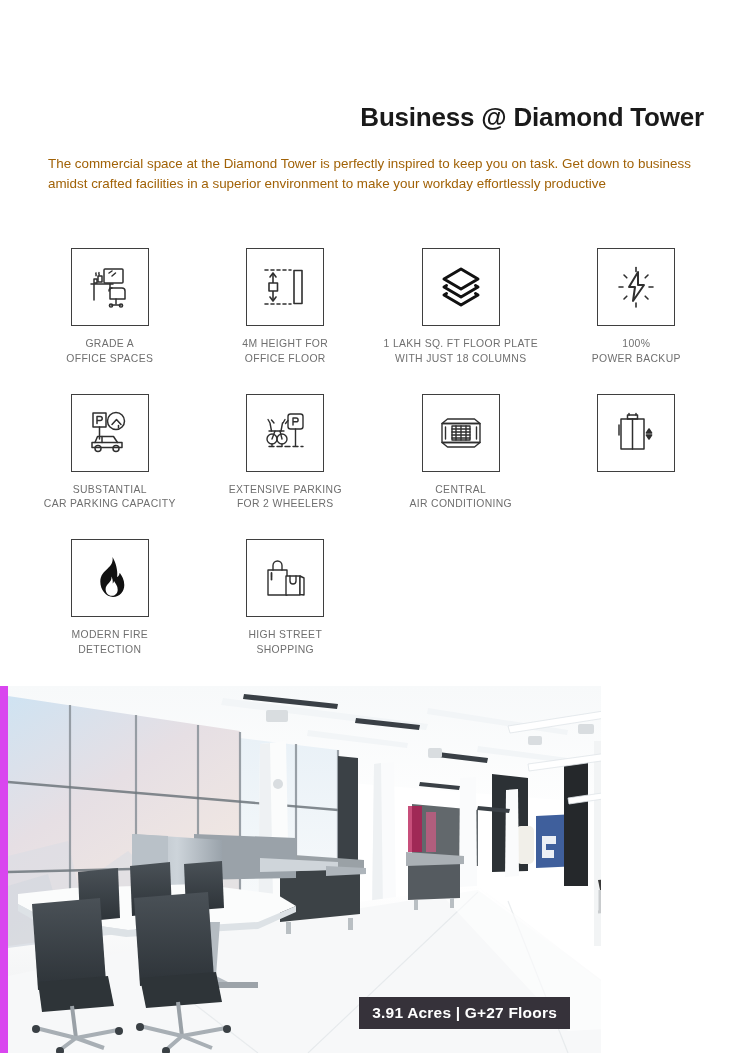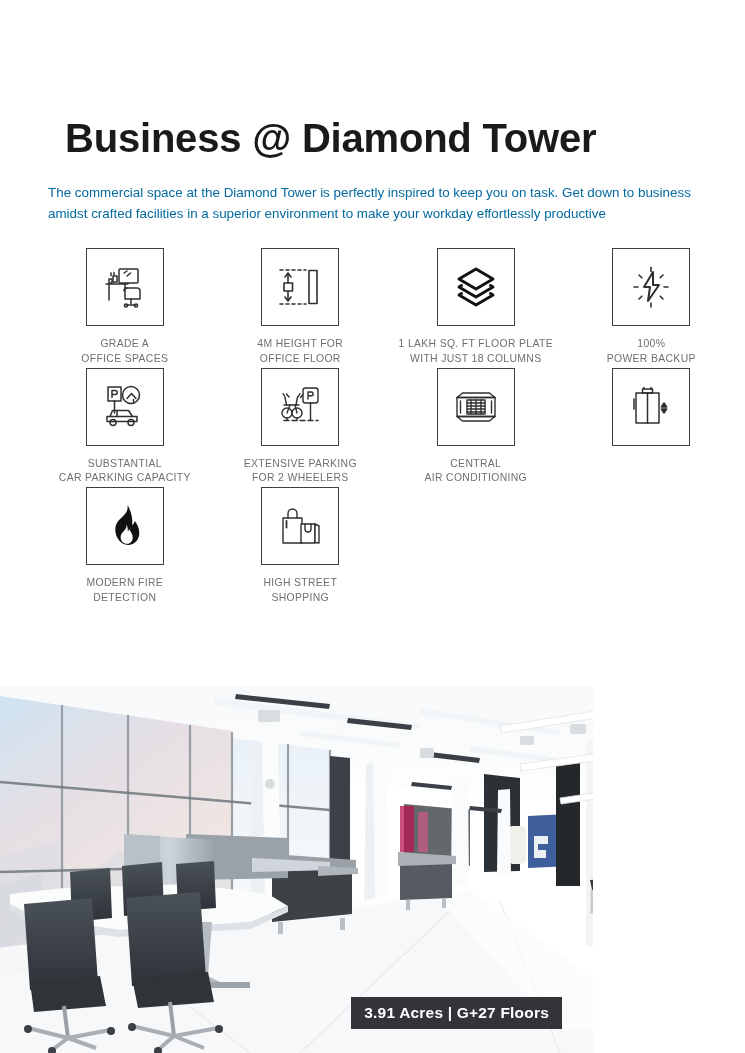--- a/index.html
+++ b/index.html
@@ -24,47 +24,48 @@
   }
 
   
   .header {
     position: absolute;
     left: 48px;
     top: 98px;
     width: 660px;
   }
   .page-title {
-    font-size: 40px;
+    font-size: 26px;
     font-weight: bold;
     letter-spacing: -0.2px;
     line-height: 1.18;
-    margin: 17px;
+    margin: 4px;
     color: #1a1a1a;
     font-family: "Liberation Sans", sans-serif;
+    text-align: right;
   }
   .intro {
     margin: 0;
     margin-top: 21px;
     font-size: 13.4px;
     line-height: 1.52;
-    color: #0369a1;
+    color: #a16207;
     width: 656px;
     font-family: "Liberation Sans", sans-serif;
   }
 
   
   .features {
     position: absolute;
-    left: 37px;
+    left: 22px;
     top: 248px;
     width: 702px;
     display: grid;
     grid-template-columns: repeat(4, 1fr);
-    row-gap: 1px;
+    row-gap: 27px;
   }
   .feature {
     display: flex;
     flex-direction: column;
     align-items: center;
     text-align: center;
   }
   .icon-box {
     width: 78px;
     height: 78px;
@@ -92,20 +93,21 @@
 
   
   .photo {
     position: absolute;
     left: 0;
     top: 686px;
     width: 593px;
     height: 367px;
     overflow: hidden;
     background: #d946ef;
+    padding-left: 8px;
   }
   .photo svg { display: block; }
 
   .badge {
     position: absolute;
     right: 31px;
     bottom: 24px;
     background: #36323a;
     color: #ffffff;
     font-size: 15.5px;

